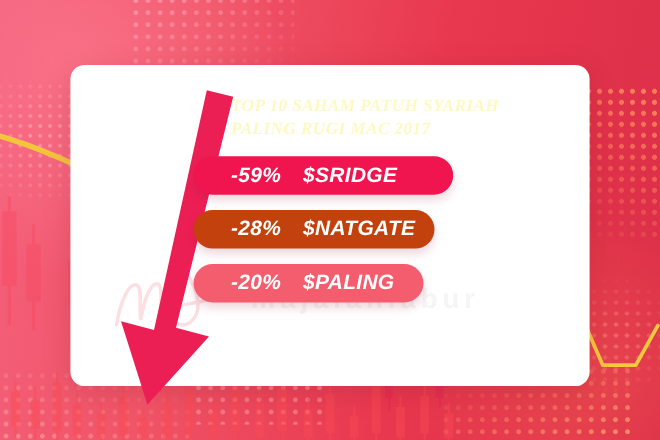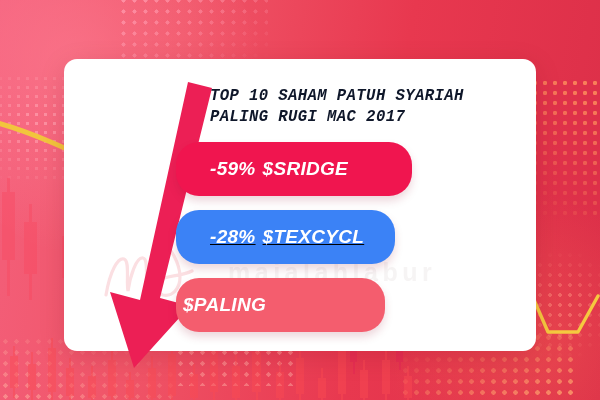--- a/index.html
+++ b/index.html
@@ -94,41 +94,41 @@
     color:#f6f4f4;font-size:25px;letter-spacing:4.5px;font-weight:600;
     font-family:"Liberation Sans",sans-serif;line-height:1;white-space:nowrap;
   }
 
   
   .arrow{position:absolute;left:104px;top:80px;}
 
   
   .title{
     position:absolute;left:210px;top:86px;width:300px;
-    color:#0f172a;font-weight:bold;font-style:italic;
+    color:#fef9c3;font-weight:bold;font-style:italic;
     font-size:15.6px;line-height:1.36;letter-spacing:.4px;
-    font-family:Liberation Mono, monospace;
+    font-family:Liberation Serif, serif;
   }
   .title-l2{display:block;}
 
   
   .bars{position:absolute;left:176px;top:142px;width:300px;}
   .bar{
-    position:relative;height:54px;border-radius:23px;
+    position:relative;height:35px;border-radius:23px;
     display:flex;align-items:center;
     margin-bottom:14px;
     box-shadow:0 5px 9px rgba(150,20,50,.17);
   }
   .bar-label{
     color:#fff;font-weight:bold;font-style:italic;
     font-size:19px;letter-spacing:.3px;white-space:nowrap;
     font-family:"Liberation Sans",sans-serif;
   }
   .bar .pct{margin-left:34px;}
-  .bar .tick{margin-left:7px;}
+  .bar .tick{margin-left:20px;}
 </style>
 </head>
 <body>
 
 <div id="stage">
 
   <div class="bg-base"></div>
   <div class="bg-glow"></div>
   <div class="bg-glow2"></div>
 
@@ -231,22 +231,23 @@
   <div class="title">
     <span>TOP 10 SAHAM PATUH SYARIAH</span>
     <span class="title-l2">PALING RUGI MAC 2017</span>
   </div>
 
   <div class="bars">
     <div class="bar" id="bar0" style="width: 236px; background: rgb(240, 21, 79);">
       <span class="bar-label pct">-59%</span>
       <span class="bar-label tick">$SRIDGE</span>
     </div>
-    <div class="bar" id="bar1" style="width: 219px; background: #3b82f6; text-decoration: underline;">
+    <div class="bar" id="bar1" style="width: 219px; background: #c2410c;">
       <span class="bar-label pct">-28%</span>
-      <span class="bar-label tick">$TEXCYCL</span>
+      <span class="bar-label tick">$NATGATE</span>
     </div>
     <div class="bar" id="bar2" style="width: 209px; background: rgb(244, 93, 110);">
+      <span class="bar-label pct">-20%</span>
       <span class="bar-label tick">$PALING</span>
     </div>
   </div>
 
 </div>
 
 </body></html>

